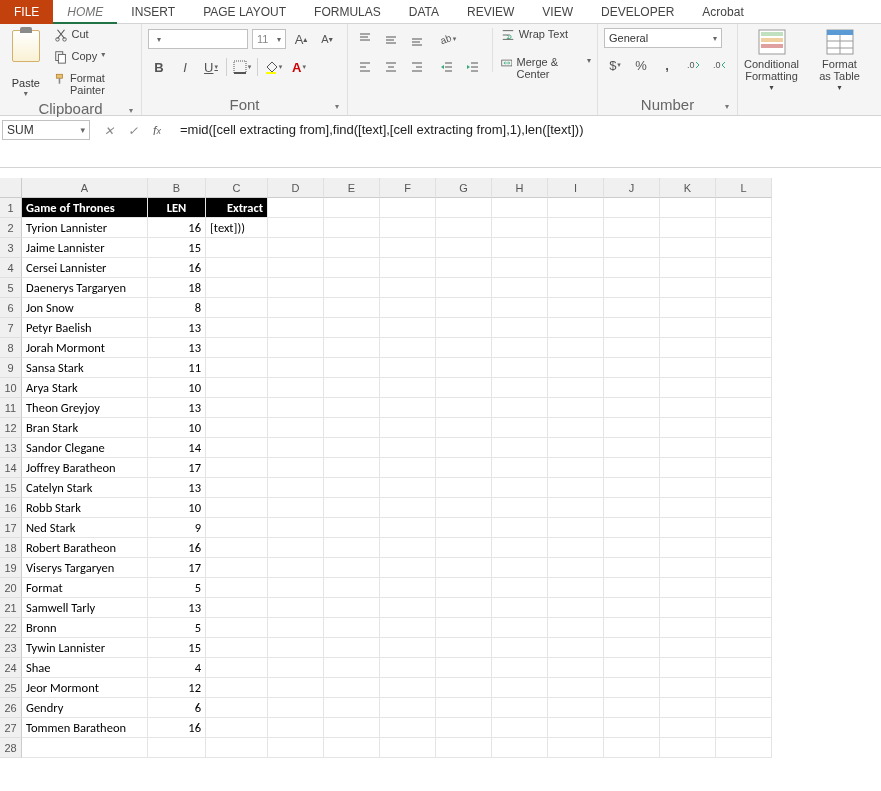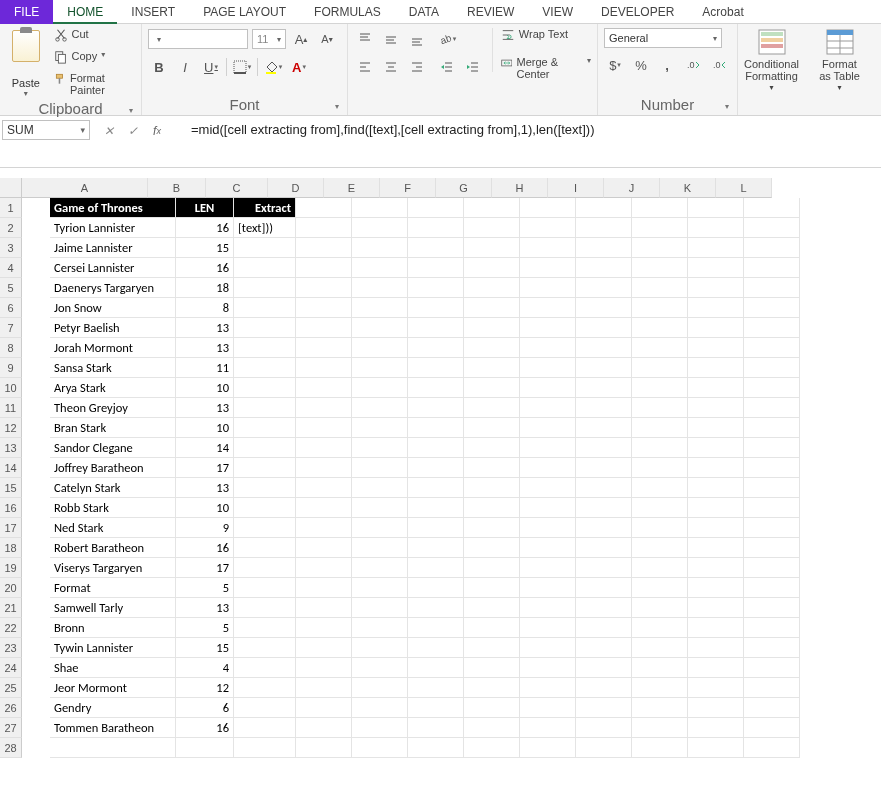--- a/index.html
+++ b/index.html
@@ -1,22 +1,22 @@
 <!DOCTYPE html>
 <html><head>
 <meta charset="utf-8">
 <style>
 * { box-sizing: border-box; margin: 0; padding: 0; font-family: "Segoe UI", Tahoma, sans-serif; }
 body { background: #fff; font-size: 12px; color: #333; overflow: hidden; width: 881px; height: 791px; }
 
 
 .tab-row { display: flex; align-items: center; height: 24px; background: #fff; border-bottom: 1px solid #d4d4d4; }
 .tab { padding: 0 14px; height: 24px; line-height: 24px; font-size: 12px; color: #444; cursor: pointer; }
-.tab.file { background: #6d28d9; color: #fff; font-weight: normal; }
-.tab.active { color: #14532d; border-bottom: 2px solid #217346; background: #fff; }
+.tab.file { background: #c2410c; color: #fff; font-weight: normal; }
+.tab.active { color: #737373; border-bottom: 2px solid #217346; background: #fff; font-style: italic; }
 
 
 .ribbon { display: flex; height: 92px; background: #f5f5f5; border-bottom: 1px solid #d4d4d4; }
 .group { border-right: 1px solid #e0e0e0; display: flex; flex-direction: column; justify-content: space-between; padding: 4px 6px 2px 6px; }
 .group-body { display: flex; align-items: flex-start; gap: 4px; flex: 1; }
 .group-label { text-align: center; font-size: 15px; color: #666; padding-top: 2px; position: relative; }
 .group-label::after { content: "▾"; font-size: 8px; position: absolute; right: 2px; bottom: 2px; color: #777; }
 
 
 .paste-big { display: flex; flex-direction: column; align-items: center; width: 44px; cursor: pointer; }
@@ -51,34 +51,34 @@
 
 
 .fbar-row { display: flex; align-items: flex-start; height: 52px; border-bottom: 1px solid #d4d4d4; }
 .namebox { width: 88px; border: 1px solid #c0c0c0; margin: 4px 0 4px 2px; height: 20px; display: flex; align-items: center; justify-content: space-between; padding: 0 4px; font-size: 12px; }
 .namebox::after { content: "▾"; font-size: 9px; color: #666; }
 .fx-buttons { display: flex; align-items: center; gap: 6px; padding: 4px 8px 0 10px; height: 26px; }
 .fx-btn { width: 18px; height: 18px; display: flex; align-items: center; justify-content: center; color: #666; cursor: pointer; font-style: italic; }
 .fx-btn.cancel { color: #888; }
 .fx-btn.enter { color: #888; }
 .formula-input { flex: 1; margin: 4px 2px 4px 0; padding: 2px 6px; font-size: 13px; color: #222; }
-.formula-wrap { display: flex; flex-direction: column; flex: 1; margin-left: 11px; }
+.formula-wrap { display: flex; flex-direction: column; flex: 1; }
 
 
 .spacer-row { height: 10px; }
 
 
 .grid-wrap { display: flex; }
 .rowheads { display: flex; flex-direction: column; }
 .corner { width: 22px; height: 20px; background: #f0f0f0; border-right: 1px solid #ccc; border-bottom: 1px solid #ccc; }
 .rowhead { width: 22px; height: 20px; background: #f0f0f0; border-right: 1px solid #ccc; border-bottom: 1px solid #e0e0e0; display: flex; align-items: center; justify-content: center; font-size: 11px; color: #555; }
 .cols { flex: 1; }
 .colheads { display: flex; }
 .colhead { height: 20px; background: #f0f0f0; border-right: 1px solid #e0e0e0; border-bottom: 1px solid #ccc; display: flex; align-items: center; justify-content: center; font-size: 11px; color: #555; }
-.datarow { display: flex; height: 20px; padding-left: 28px; }
+.datarow { display: flex; height: 20px; }
 .cell { border-right: 1px solid #e4e4e4; border-bottom: 1px solid #e4e4e4; padding: 0 4px; font-size: 12.5px; font-family: Calibri, sans-serif; color: #000; display: flex; align-items: center; overflow: hidden; white-space: nowrap; }
 .cell.num { justify-content: flex-end; }
 .cell.center { justify-content: center; text-align: center; }
 .hdr { background: #000; color: #fff; font-weight: bold; }
 
 .cA { width: 126px; }
 .cB { width: 58px; }
 .cC { width: 62px; }
 .cRest { width: 56px; }
 

